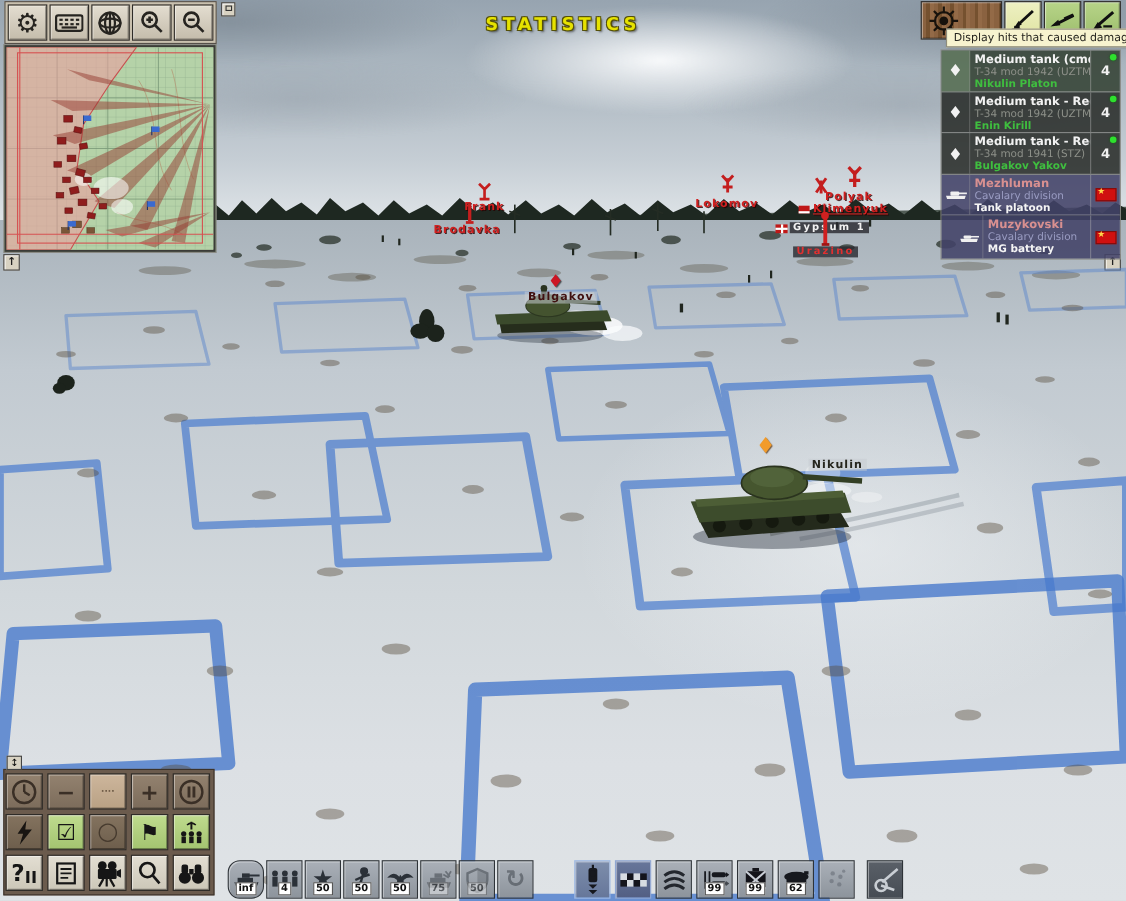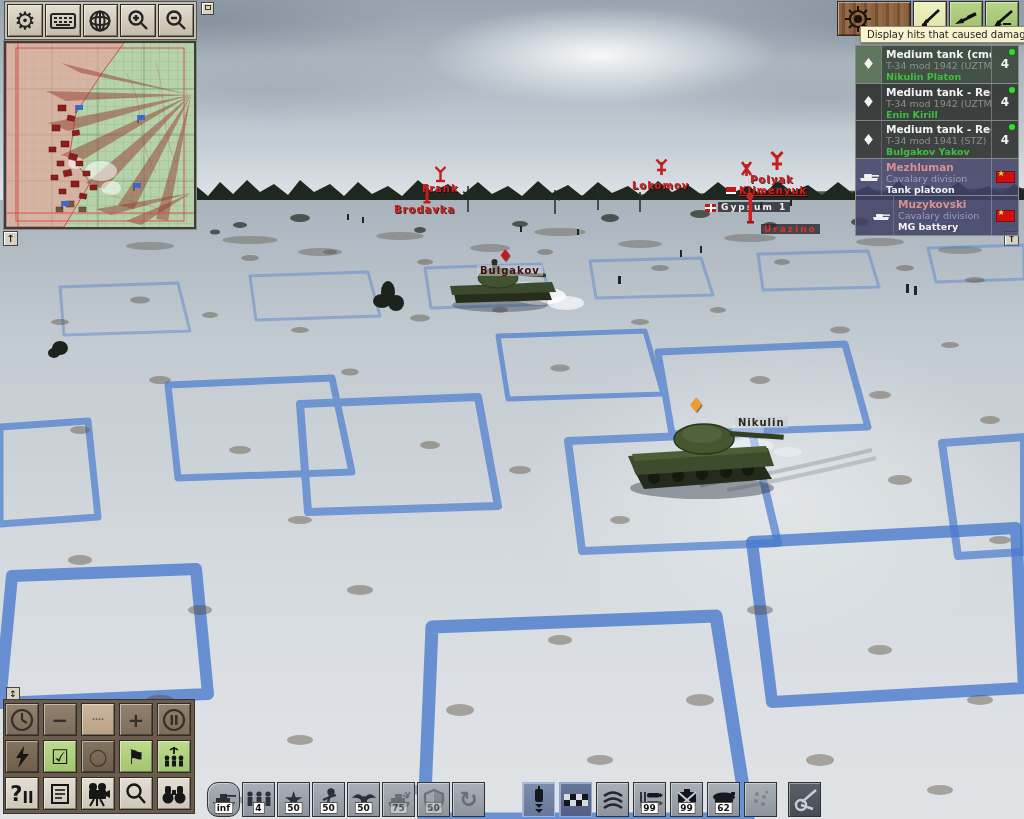--- a/index.html
+++ b/index.html
@@ -362,21 +362,21 @@
     <div style="position:absolute;left:0;top:3px;width:11px;height:2px;background:#fff;"></div>
     <div style="position:absolute;left:4.5px;top:0;width:2px;height:8px;background:#fff;"></div>
   </div>
   <div class="wl boxdark" style="left:718px;top:202px;letter-spacing:2px;">Gypsum 1</div>
 
   <svg class="marker" style="left:744px;top:192px;" width="12" height="32" viewBox="0 0 12 32">
       <rect x="4.5" y="4" width="3.5" height="26" fill="#d02020"></rect>
       <circle cx="6" cy="4" r="3.5" fill="#d02020"></circle>
       <rect x="3" y="29" width="7" height="2.5" fill="#a01515"></rect>
     </svg>
-  <div class="wl boxred" style="left:721px;top:224px;letter-spacing:2px;margin-left:40px;">Urazino</div>
+  <div class="wl boxred" style="left:721px;top:224px;letter-spacing:2px;">Urazino</div>
 
   <div class="marker diamond" style="left:498px;top:248px;color:#cc1522;text-shadow:1px 1px 1px rgba(0,0,0,.6);">♦</div>
   <div class="wl boxlight" style="left:477px;top:265px;color:#401010;">Bulgakov</div>
 
   <div class="marker diamond" style="left:687px;top:395px;font-size:20px;color:#f29b2a;text-shadow:1px 1px 1px rgba(80,40,0,.7);">♦</div>
   <div class="wl boxlight" style="left:696px;top:417px;color:#26261e;margin-left:39px;">Nikulin</div>
 
   <div id="tl-toolbar" class="abs">
     <div class="btn tan">
         <span class="glyph">⚙</span>
@@ -513,20 +513,21 @@
       </g>
       <rect x="10" y="5" width="168" height="173" fill="none" stroke="#d65050" stroke-width="1"></rect>
       <line x1="12" y1="0" x2="12" y2="184" stroke="#d65050" stroke-width="1"></line>
       <line x1="0" y1="170" x2="188" y2="170" stroke="#d65050" stroke-width="1"></line>
     </svg>
   </div>
   <div id="minimap-collapse" class="abs">
       <span>↑</span>
     </div>
 
+  <div id="title" class="abs">STATISTICS</div>
 
   <div id="rt-wood" class="abs btn wood">
     <svg width="28" height="28" viewBox="0 0 28 28">
         <g stroke="#17120c" fill="none" stroke-width="2">
           <circle cx="14" cy="14" r="8"></circle>
           <circle cx="14" cy="14" r="3" fill="#17120c"></circle>
           <line x1="14" y1="1" x2="14" y2="7"></line>
           <line x1="14" y1="21" x2="14" y2="27"></line>
           <line x1="1" y1="14" x2="7" y2="14"></line>
           <line x1="21" y1="14" x2="27" y2="14"></line>

